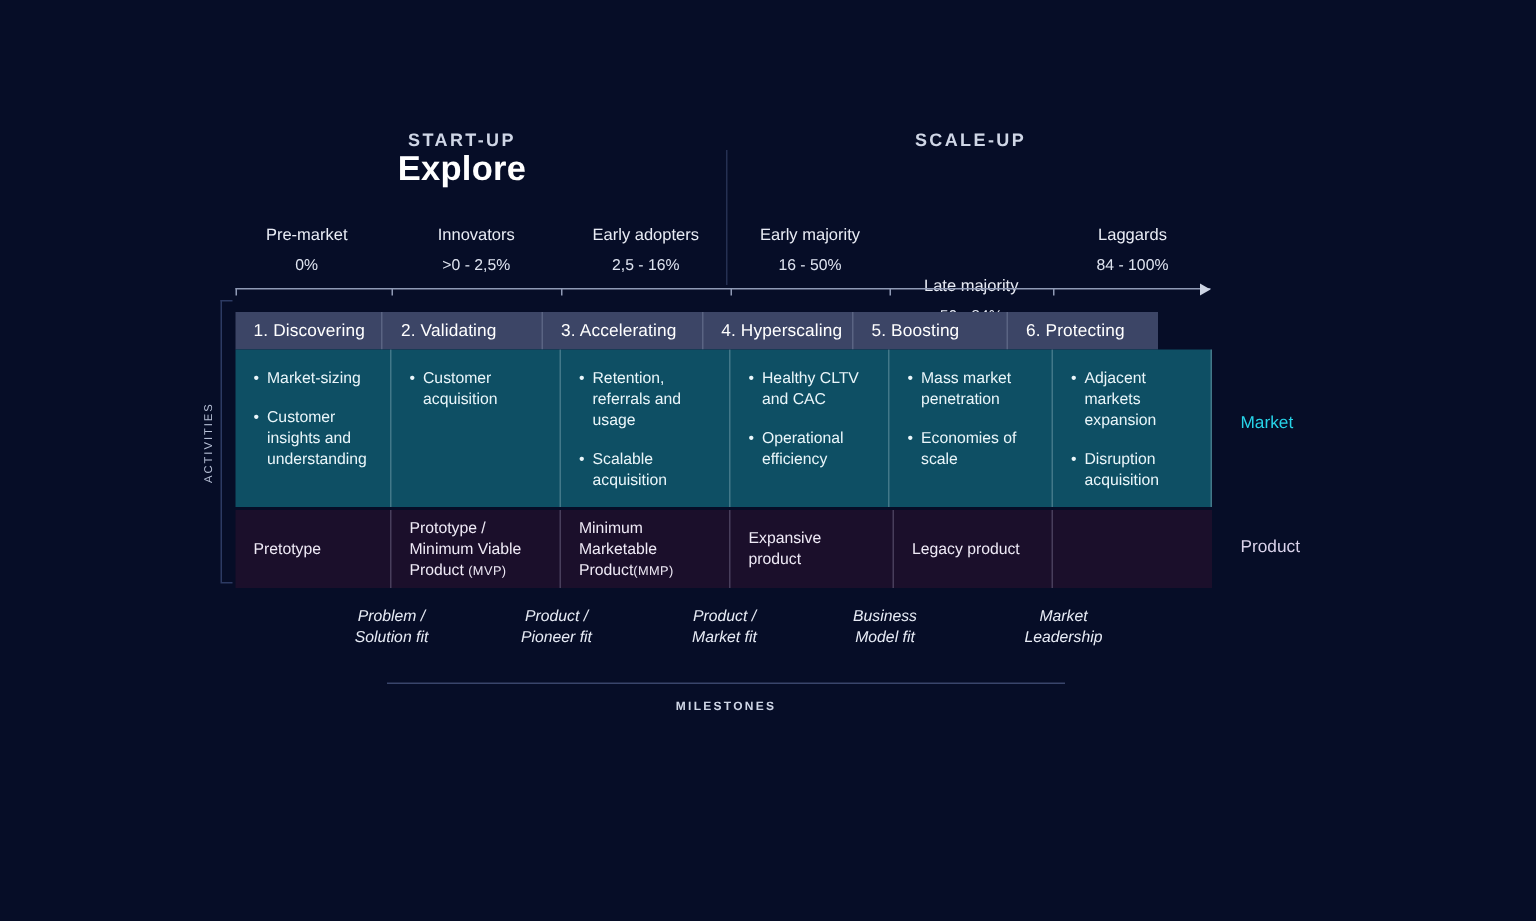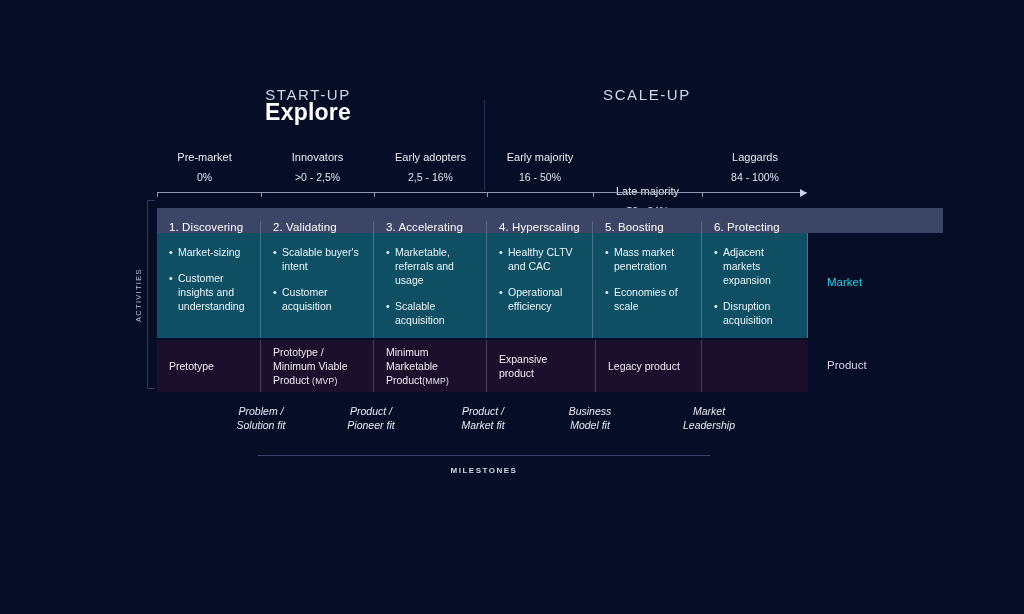--- a/index.html
+++ b/index.html
@@ -19,24 +19,24 @@
     position: relative;
     width: 1024px;
     height: 614px;
     background: #060d27;
   }
 
   
   .abs { position: absolute; }
 
   .phase-kicker {
-    font-size: 15px;
+    font-size: 12px;
     letter-spacing: 1.6px;
     color: #cfd6e6;
-    font-weight: 400;
+    font-weight: 700;
     text-align: center;
   }
   .phase-title {
     font-size: 23px;
     font-weight: 700;
     color: #ffffff;
     text-align: center;
     letter-spacing: 0.2px;
   }
 
@@ -237,21 +237,21 @@
   <div class="axis-tick" style="left:487px; top:192px; height:5px;"></div>
   <div class="axis-tick" style="left:593px; top:192px; height:5px;"></div>
   <div class="axis-tick" style="left:702px; top:192px; height:5px;"></div>
   <div class="axis-arrow" style="left:800px; top:189px;"></div>
 
   <div class="left-rail" style="left:147px; top:200px; height:188px;"></div>
   <div class="left-rail-cap" style="left:147px; top:200px; width:8px;"></div>
   <div class="left-rail-cap" style="left:147px; top:388px; width:8px;"></div>
   <div class="activities-label" style="left:134px; top:322px;">ACTIVITIES</div>
 
-  <div class="stage-head-row" style="left:157px; top:208px; width:786px; height:25px;align-items:flex-end;">
+  <div class="stage-head-row" style="left:157px; top:208px; width:615px; height:25px;">
     <div class="cell" style="width:104px;">
         <span>1. Discovering</span>
       </div>
     <div class="cell" style="width:113px;">
         <span>2. Validating</span>
       </div>
     <div class="cell" style="width:113px;">
         <span>3.  Accelerating</span>
       </div>
     <div class="cell" style="width:106px;">
@@ -264,25 +264,24 @@
         <span>6. Protecting</span>
       </div>
   </div>
 
   <div class="act-row" style="left:157px; top:233px; width:651px; height:105px;">
     <div class="cell" style="width:104px;">
       <div class="bullet">Market-sizing</div>
       <div class="bullet">Customer insights and understanding</div>
     </div>
     <div class="cell" style="width:113px;">
-      <div class="bullet">Scalable buyer's intent</div>
       <div class="bullet">Customer acquisition</div>
     </div>
     <div class="cell" style="width:113px;">
-      <div class="bullet">Marketable, referrals and usage</div>
+      <div class="bullet">Retention, referrals and usage</div>
       <div class="bullet">Scalable acquisition</div>
     </div>
     <div class="cell" style="width:106px;">
       <div class="bullet">Healthy CLTV and CAC</div>
       <div class="bullet">Operational efficiency</div>
     </div>
     <div class="cell" style="width:109px;">
       <div class="bullet">Mass market penetration</div>
       <div class="bullet">Economies of scale</div>
     </div>

